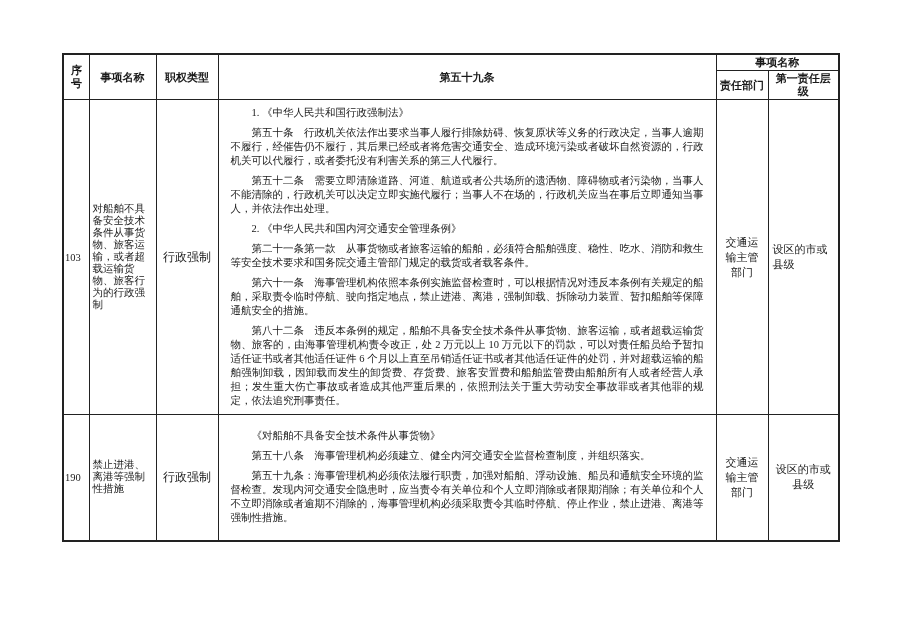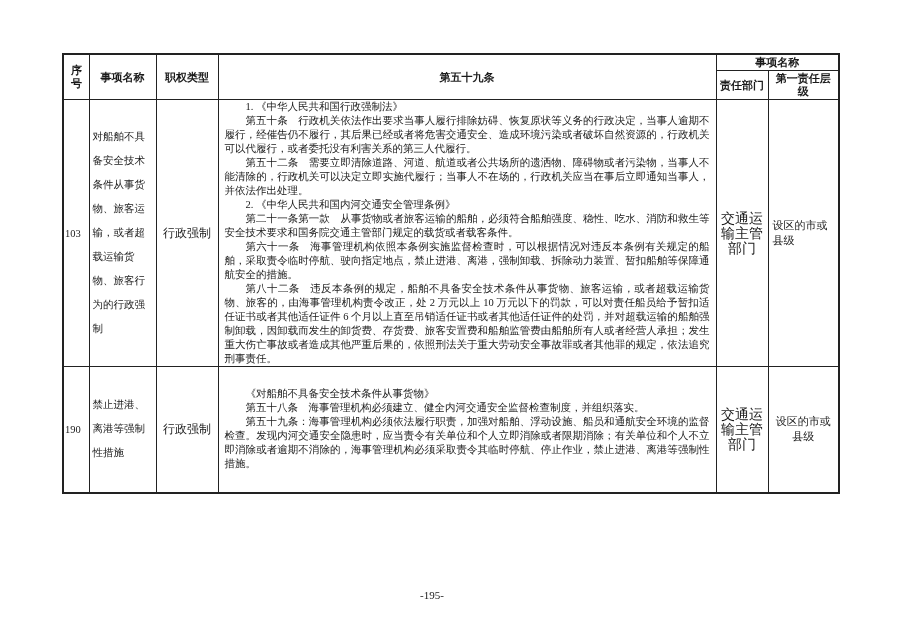--- a/index.html
+++ b/index.html
@@ -36,37 +36,37 @@
   thead tr.h-top { height: 16px; }
   thead tr.h-bottom { height: 17px; }
   th.th-seq { padding: 1px 7px; }
   tr.row-a { height: 260px; }
   tr.row-b { height: 126px; }
   td.seq {
     font-size: 10.5px;
   }
   td.name {
     font-size: 10.5px;
-    line-height: 24px;
+    line-height: 12px;
     text-align: left;
     padding: 0 3px;
   }
   td.type {
     font-size: 12px;
     text-align: center;
   }
   td.basis {
     font-size: 10.5px;
     line-height: 14px;
     text-align: justify;
     padding: 0 6px;
   }
-  td.basis p { margin: 0; text-indent: 2em; }
+  td.basis p { margin: 6px; text-indent: 2em; }
   td.dept {
-    font-size: 14px;
+    font-size: 11px;
     line-height: 15px;
     text-align: center;
     padding: 0 4px;
   }
   td.level {
     font-size: 11px;
     line-height: 15px;
     padding: 0 4px;
   }
   td.level.align-left { text-align: left; }
@@ -133,15 +133,14 @@
           <p>《对船舶不具备安全技术条件从事货物》</p>
           <p>第五十八条　海事管理机构必须建立、健全内河交通安全监督检查制度，并组织落实。</p>
           <p>第五十九条：海事管理机构必须依法履行职责，加强对船舶、浮动设施、船员和通航安全环境的监督检查。发现内河交通安全隐患时，应当责令有关单位和个人立即消除或者限期消除；有关单位和个人不立即消除或者逾期不消除的，海事管理机构必须采取责令其临时停航、停止作业，禁止进港、离港等强制性措施。</p>
         </td>
         <td class="dept">交通运输主管部门</td>
         <td class="level align-center">设区的市或县级</td>
       </tr>
     </tbody>
   </table>
 
-  <div class="page-number">-195-</div>
 
 </div>
 
 </body></html>

